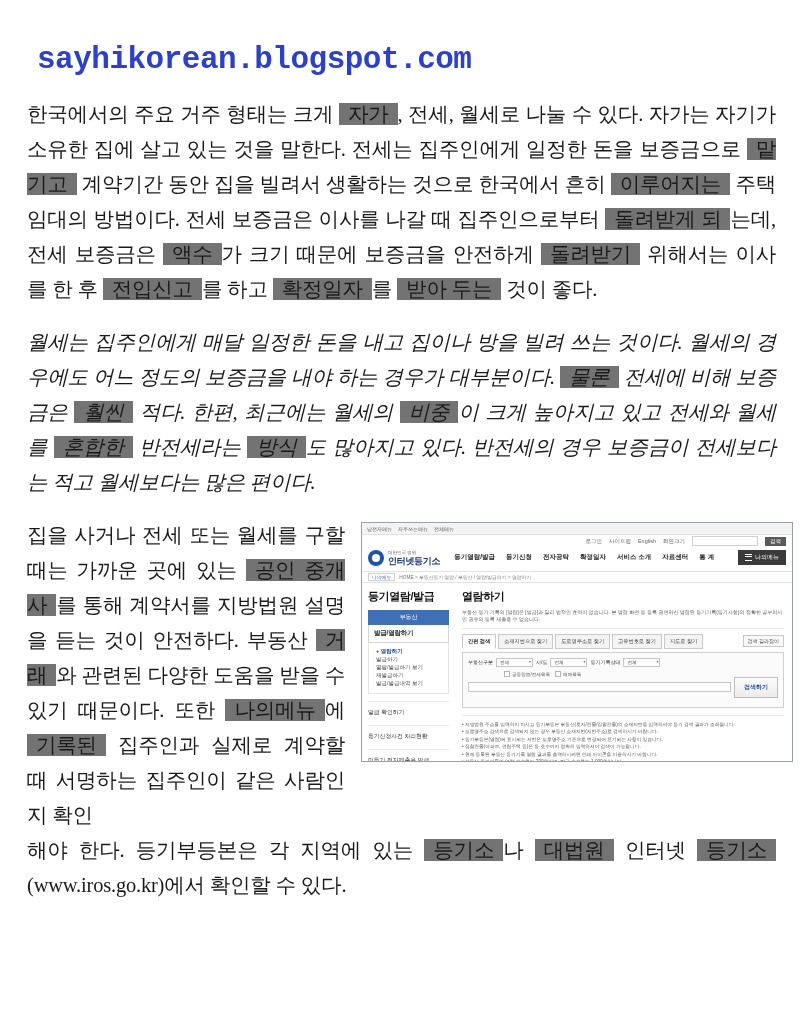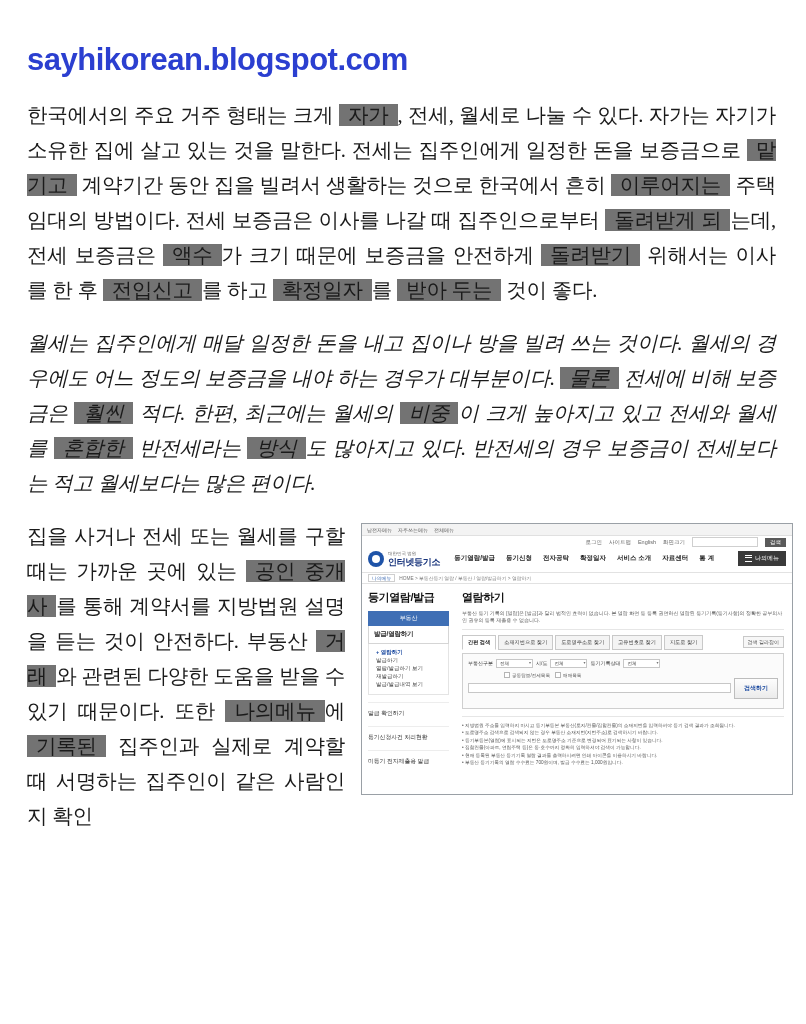--- a/index.html
+++ b/index.html
@@ -91,25 +91,25 @@
     font-weight: bold;
     color: #111111;
     margin-left: 38px;
     letter-spacing: -0.5px;
     white-space: nowrap;
   }
 
   
   .blog-link {
     margin-top: 42px;
-    margin-left: 5px;
+    margin-left: 15px;
     font-size: 31px;
     font-weight: bold;
     color: #2b3fd0;
-    font-family: Liberation Sans, sans-serif;
+    font-family: Liberation Mono, monospace;
     letter-spacing: -0.5px;
   }
 
   
   .para {
     font-size: 20.5px;
     line-height: 35px;
     text-align: justify;
     margin-left: 5px;
     margin-right: 8px;
@@ -148,21 +148,21 @@
     margin-right: 8px;
     font-size: 20.5px;
     line-height: 35px;
     text-align: justify;
     letter-spacing: -0.2px;
   }
 
   
   .shot {
     width: 432px;
-    height: 272px;
+    height: 240px;
     border: 1px solid #9aa0a6;
     background: #ffffff;
     box-sizing: border-box;
     font-family: "Liberation Sans", sans-serif;
     font-size: 5px;
     color: #333;
     position: relative;
     overflow: hidden;
   }
   .shot-topbar {
@@ -563,14 +563,15 @@
               <div>• 부동산 등기기록의 열람 수수료는 700원이며, 발급 수수료는 1,000원입니다.</div>
             </div>
           </div>
 
         </div>
       </div>
 
     </div>
   </div>
 
+  <div class="tail"><span>해야 한다. 등기부등본은 각 지역에 있는 </span><mark>등기소</mark><span>나 </span><mark>대법원</mark><span> 인터넷 </span><mark>등기소</mark><span>(www.iros.go.kr)에서 확인할 수 있다.</span></div>
 
 </div>
 
 </body></html>

